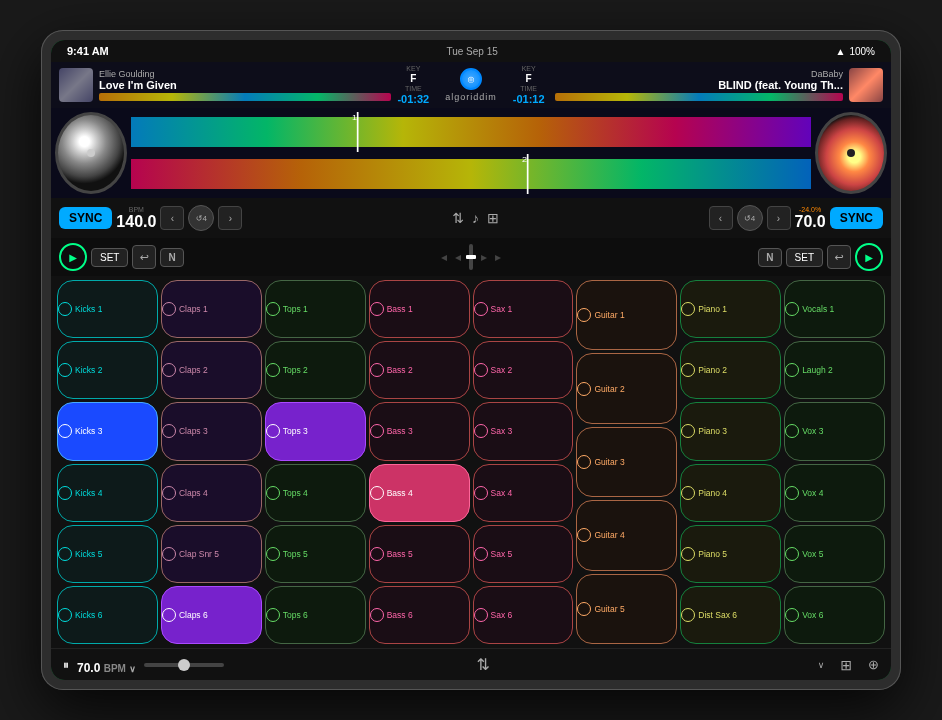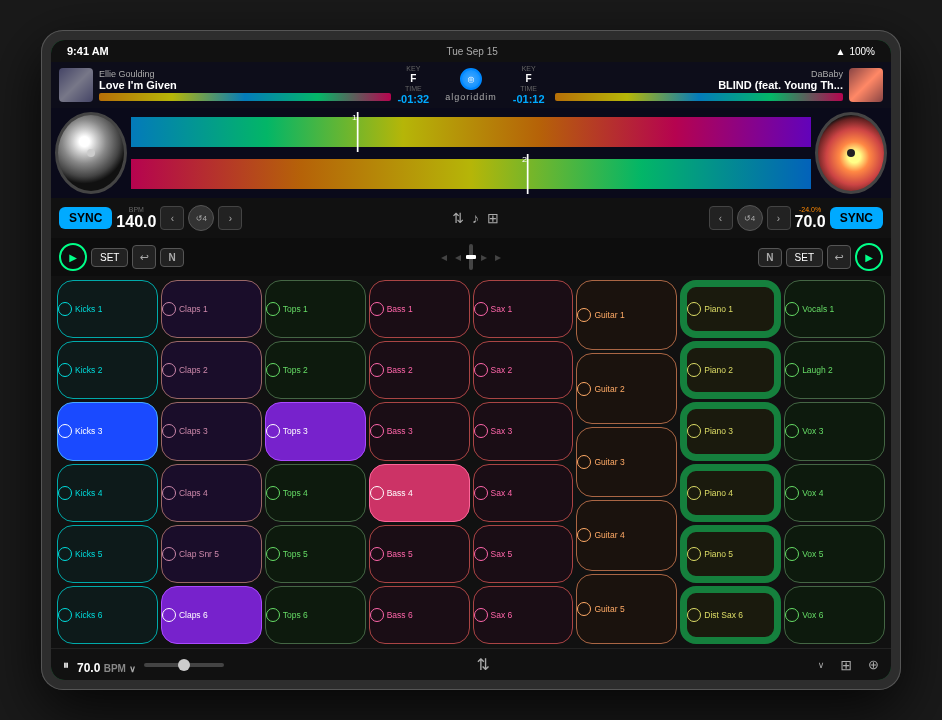--- a/index.html
+++ b/index.html
@@ -347,21 +347,21 @@
     .pad-cyan { background: #0d1a1a; color: #0dd; border: 1px solid #0aa; }
     .pad-cyan .pad-icon { border-color: #0dd; }
     .pad-purple { background: #1a0d2a; color: #c8a; border: 1px solid #966; }
     .pad-purple .pad-icon { border-color: #c8a; }
     .pad-green { background: #0d1a0d; color: #6d6; border: 1px solid #464; }
     .pad-green .pad-icon { border-color: #6d6; }
     .pad-pink { background: #1a0d15; color: #f6a; border: 1px solid #a44; }
     .pad-pink .pad-icon { border-color: #f6a; }
     .pad-orange { background: #1a120d; color: #fa6; border: 1px solid #a64; }
     .pad-orange .pad-icon { border-color: #fa6; }
-    .pad-yellow { background: #1a1a0d; color: #dd6; border: 7px solid #15803d; }
+    .pad-yellow { background: #1a1a0d; color: #dd6; border: 1px solid #15803d; }
     .pad-yellow .pad-icon { border-color: #dd6; }
     .pad-active-blue { background: #1a4aff; color: #fff; border: 1px solid #4af; }
     .pad-active-blue .pad-icon { border-color: #fff; }
     .pad-active-purple { background: #7722cc; color: #fff; border: 1px solid #aa4aff; }
     .pad-active-purple .pad-icon { border-color: #fff; }
     .pad-active-pink { background: #cc3366; color: #fff; border: 1px solid #ff6699; }
     .pad-active-pink .pad-icon { border-color: #fff; }
 
     
     .bottom-bar {

